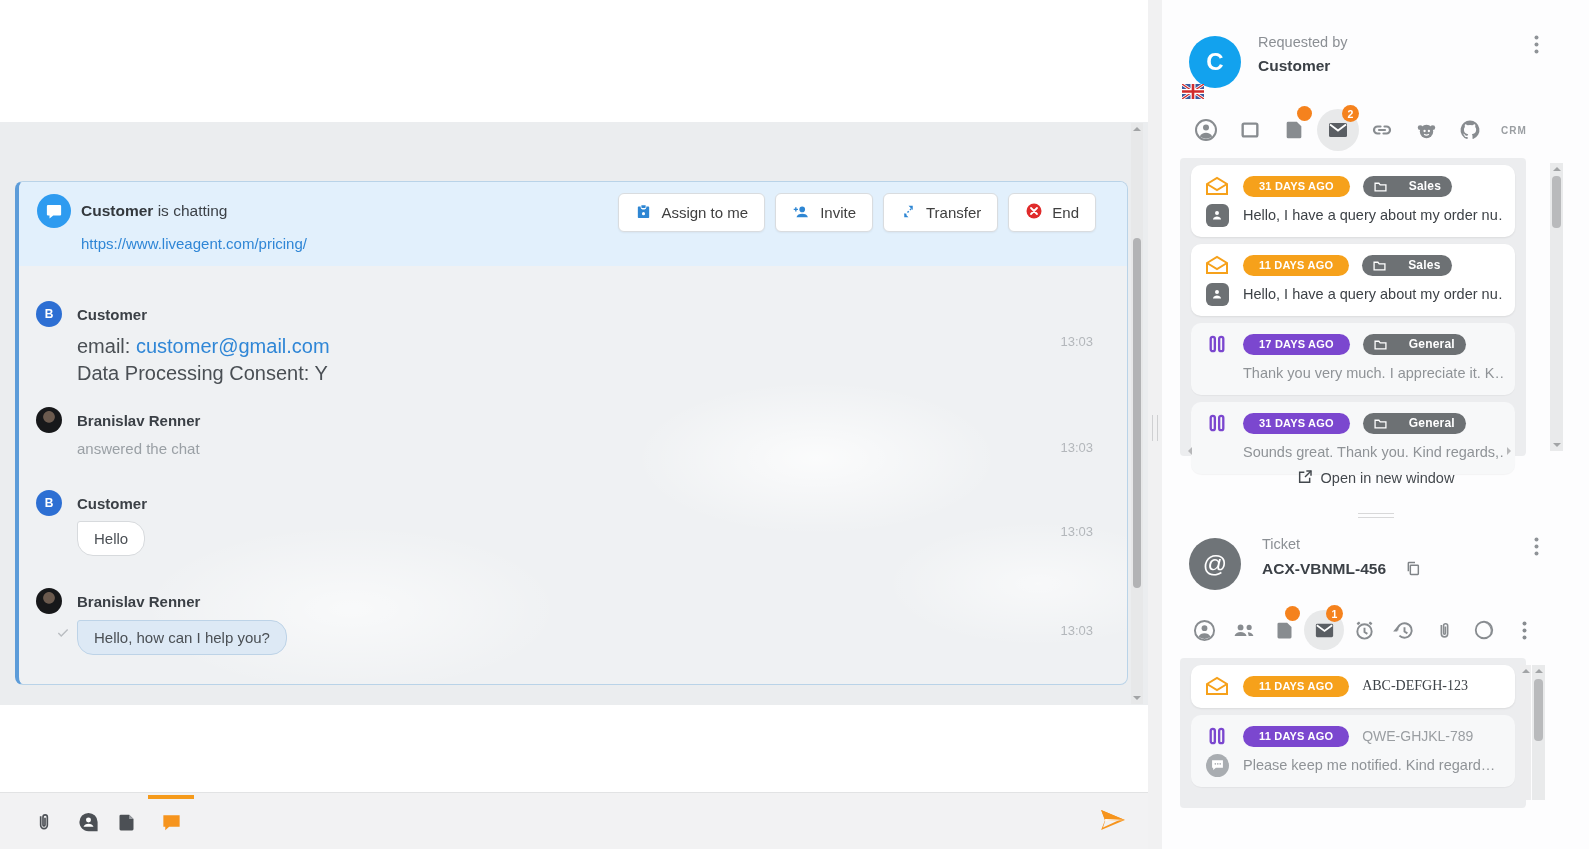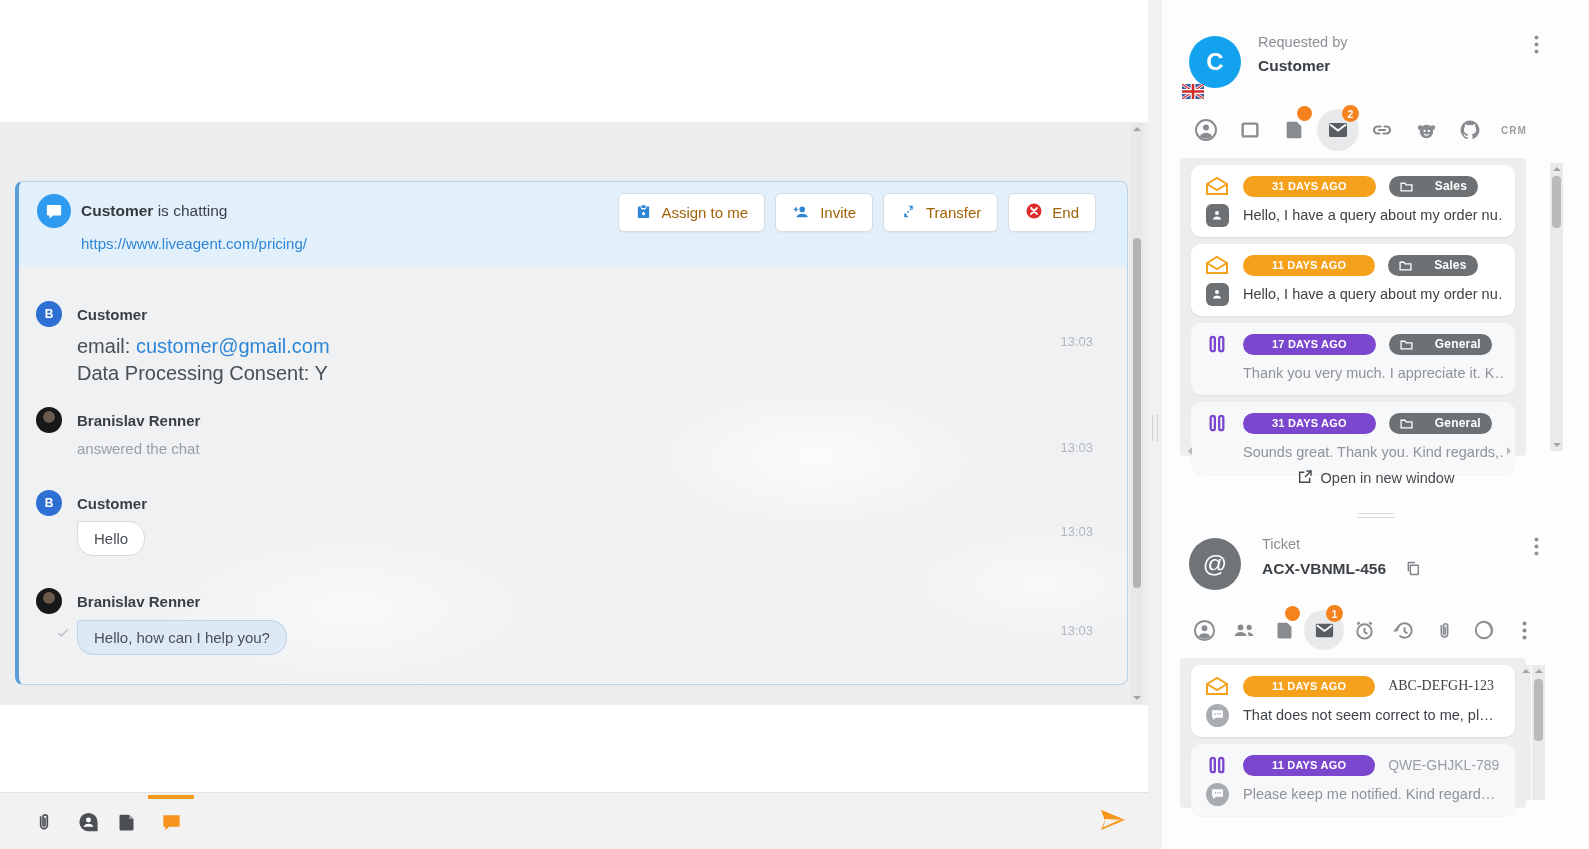--- a/index.html
+++ b/index.html
@@ -19,21 +19,21 @@
       radial-gradient(ellipse 220px 90px at 92% 80%, rgba(255,255,255,.55), rgba(255,255,255,0) 70%);
   }
   .panel-head { position:absolute; left:0; top:0; right:0; height:84px; background:#e2f0fc; }
   .head-icon { position:absolute; left:18px; top:12px; width:34px; height:34px; border-radius:50%;
     background:#2e9bf0; display:flex; align-items:center; justify-content:center; }
   .head-title { position:absolute; left:62px; top:20px; font-size:15.5px; color:#3c4147; }
   .head-title b { font-weight:bold; color:#33383d; }
   .head-url { position:absolute; left:62px; top:53px; font-size:15px; color:#2f86d6; text-decoration:none; }
   .head-buttons { position:absolute; right:31px; top:11px; display:flex; gap:10px; }
   .btn { display:flex; align-items:center; gap:9px; background:#fff; border:1px solid #d9dcdf; border-radius:6px;
-    height:39px; padding:0 16px; font-size:15px; color:#a16207; box-shadow:0 1px 2px rgba(0,0,0,.05); cursor:pointer; }
+    height:39px; padding:0 16px; font-size:15px; color:#404040; box-shadow:0 1px 2px rgba(0,0,0,.05); cursor:pointer; }
 
   .msg-name { position:absolute; font-size:15px; font-weight:bold; color:#3b4046; }
   .msg-line { position:absolute; font-size:20px; color:#4a4f54;text-align:center; }
   .msg-muted { position:absolute; font-size:15px; color:#9aa0a5; }
   .msg-time { position:absolute; right:34px; font-size:13px; color:#b3b7bb; }
   .avatar-sm { position:absolute; width:26px; height:26px; border-radius:50%; display:flex; align-items:center;
     justify-content:center; color:#fff; font-size:12px; font-weight:bold; }
   .avatar-blue { background:#2d6fd3; }
   .avatar-photo { background:radial-gradient(circle at 50% 38%, #6b5a4e 0 26%, #17181a 30%); }
   .bubble { position:absolute; font-size:15px; color:#4a4f54; padding:8px 16px; border-radius:16px; border-top-left-radius:3px; }
@@ -79,21 +79,21 @@
   .dot-badge { position:absolute; top:-2px; right:4px; width:15px; height:15px; border-radius:50%; background:#f5821d; }
   .crm { font-size:10px; font-weight:bold; letter-spacing:1px; color:#9a9ea2; }
 
   .list { position:absolute; left:18px; width:346px; background:#ecedef; border-radius:4px; padding:7px 11px; }
   .card { position:relative; border-radius:10px; padding:9px 12px 10px 13px; margin-bottom:7px; background:#fff;
     box-shadow:0 1px 2px rgba(0,0,0,.08); cursor:pointer; }
   .card.muted { background:#f7f8f9; box-shadow:0 1px 1px rgba(0,0,0,.04); }
   .crow { display:flex; align-items:center; gap:13px; height:24px; }
   .crow + .crow { margin-top:5px; }
   .cicon { width:26px; display:flex; justify-content:center; flex:0 0 26px; }
-  .pill { height:21px; border-radius:11px; padding:0 29px; font-size:11px; font-weight:bold; color:#fff;
+  .pill { height:21px; border-radius:11px; padding:0 16px; font-size:11px; font-weight:bold; color:#fff;
     display:flex; align-items:center; letter-spacing:.2px; white-space:nowrap; }
   .pill-orange { background:#f6a11b; }
   .pill-purple { background:#7b47cf; }
   .pill-gray { background:#6d7174; gap:22px; padding:0 11px; font-size:12px; font-weight:bold; }
   .ctext { font-size:14.5px; white-space:nowrap; overflow:hidden; text-overflow:clip; flex:1; }
   .ctext.dark { color:#3d4247; } .ctext.gray { color:#8f9397; }
   .ccode { font-size:14px; } .ccode.dark { color:#3d4247;font-family:Liberation Serif, serif; } .ccode.gray { color:#9a9ea2; }
   .sq-person { width:23px; height:23px; border-radius:6px; background:#6d7174; display:flex; align-items:center; justify-content:center; }
   .indent { margin-left:39px; }
 
@@ -529,56 +529,43 @@
         <div class="crow">
           <span class="cicon">
               <svg width="24" height="20" viewBox="0 0 24 20" fill="none" stroke="#f6a11b" stroke-width="2">
                 <path d="M2 8l10-6 10 6v10H2V8z"></path>
                 <path d="M2 8l10 6 10-6"></path>
               </svg>
             </span>
           <span class="pill pill-orange">11 DAYS AGO</span>
           <span class="ccode dark">ABC-DEFGH-123</span>
         </div>
+      </div>
+      <div class="card muted">
+        <div class="crow">
+          <span class="cicon">
+              <svg width="18" height="20" viewBox="0 0 20 22" fill="none" stroke="#7b47cf" stroke-width="2.6">
+                <rect x="3" y="3" width="4.6" height="16" rx="2.3"></rect>
+                <rect x="12.4" y="3" width="4.6" height="16" rx="2.3"></rect>
+              </svg>
+            </span>
+          <span class="pill pill-purple">11 DAYS AGO</span>
+          <span class="ccode gray">QWE-GHJKL-789</span>
+        </div>
         <div class="crow">
           <span class="cicon">
               <span class="chat-circle">
                 <svg width="13" height="12" viewBox="0 0 24 22" fill="#fff">
                   <path d="M2 2h20v14H9l-5 4v-4H2V2z"></path>
                   <circle cx="8" cy="9" r="1.5" fill="#a9adb1"></circle>
                   <circle cx="12.5" cy="9" r="1.5" fill="#a9adb1"></circle>
                   <circle cx="17" cy="9" r="1.5" fill="#a9adb1"></circle>
                 </svg>
               </span>
             </span>
-          <span class="ctext dark">That does not seem correct to me, pl…</span>
-        </div>
-      </div>
-      <div class="card muted">
-        <div class="crow">
-          <span class="cicon">
-              <svg width="18" height="20" viewBox="0 0 20 22" fill="none" stroke="#7b47cf" stroke-width="2.6">
-                <rect x="3" y="3" width="4.6" height="16" rx="2.3"></rect>
-                <rect x="12.4" y="3" width="4.6" height="16" rx="2.3"></rect>
-              </svg>
-            </span>
-          <span class="pill pill-purple">11 DAYS AGO</span>
-          <span class="ccode gray">QWE-GHJKL-789</span>
-        </div>
-        <div class="crow">
-          <span class="cicon">
-              <span class="chat-circle">
-                <svg width="13" height="12" viewBox="0 0 24 22" fill="#fff">
-                  <path d="M2 2h20v14H9l-5 4v-4H2V2z"></path>
-                  <circle cx="8" cy="9" r="1.5" fill="#a9adb1"></circle>
-                  <circle cx="12.5" cy="9" r="1.5" fill="#a9adb1"></circle>
-                  <circle cx="17" cy="9" r="1.5" fill="#a9adb1"></circle>
-                </svg>
-              </span>
-            </span>
           <span class="ctext gray">Please keep me notified. Kind regard…</span>
         </div>
       </div>
     </div>
     <div class="sb-v" style="right:58px; top:665px; height:135px; width:11px; background:#ededee;">
       <div class="arr arr-up" style="top:0; width:11px;"></div>
     </div>
     <div class="sb-v" style="right:44px; top:665px; height:135px;">
       <div class="arr arr-up" style="top:0; width:13px;"></div>
       <div class="thumb" style="top:14px; height:62px;"></div>

